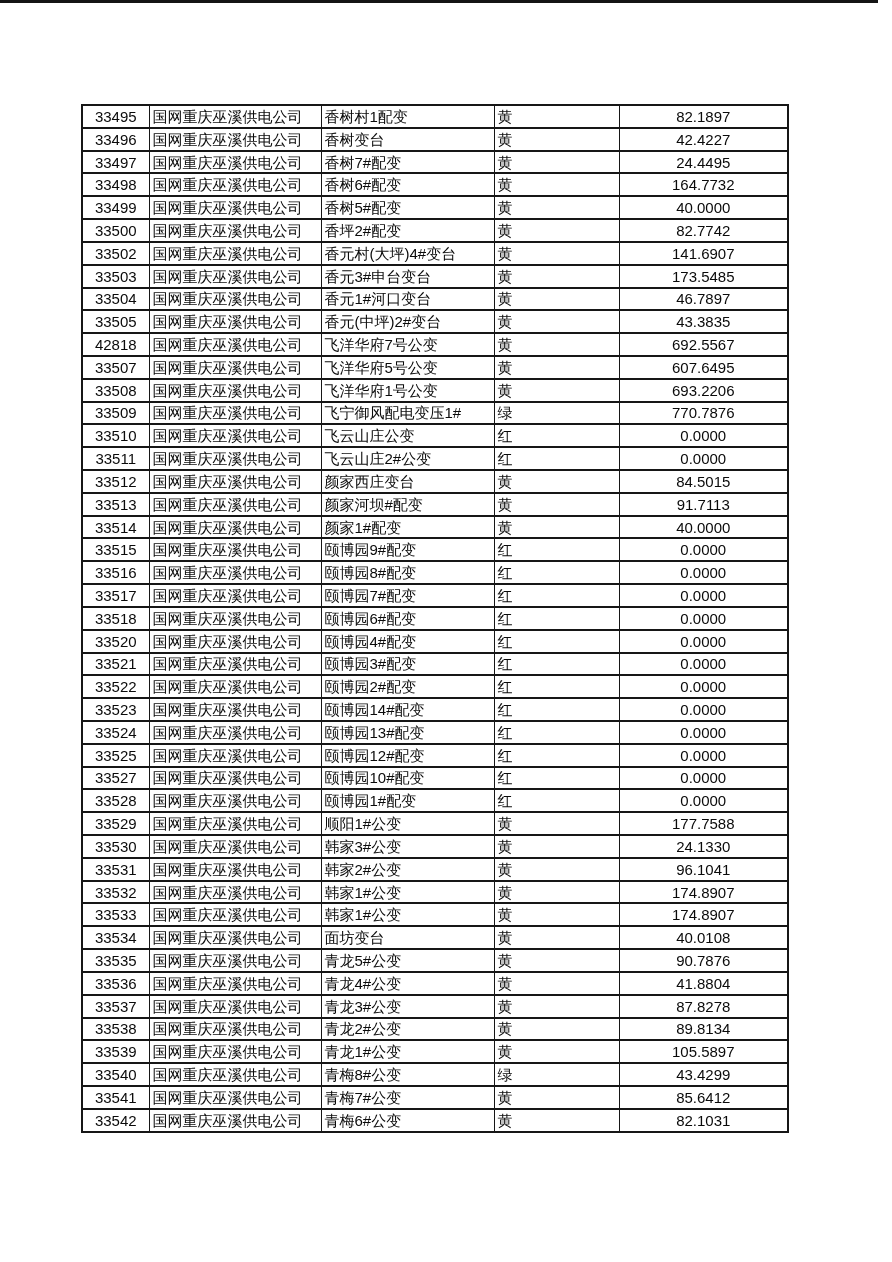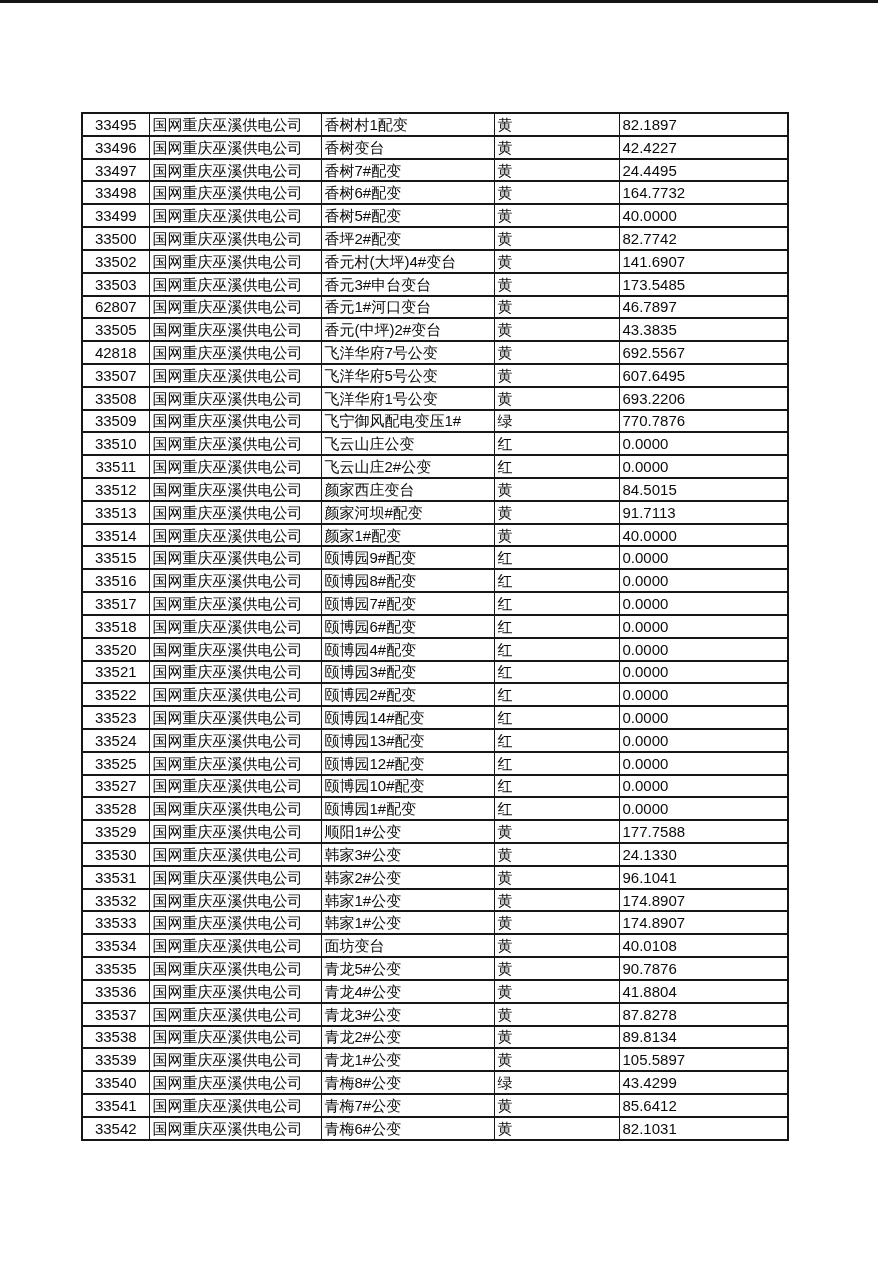--- a/index.html
+++ b/index.html
@@ -15,21 +15,21 @@
     position: absolute;
     top: 0;
     left: 0;
     width: 878px;
     height: 3px;
     background: #141414;
   }
   .table-wrap {
     position: absolute;
     left: 81px;
-    top: 112px;
+    top: 104px;
   }
   table.grid {
     border-collapse: collapse;
     table-layout: fixed;
     width: 706px;
     height: 1029px;
     border: 2px solid #161616;
   }
   table.grid td {
     border: 1px solid #161616;
@@ -45,21 +45,21 @@
   }
   col.c-id    { width: 67px; }
   col.c-comp  { width: 172px; }
   col.c-name  { width: 173px; }
   col.c-flag  { width: 125px; }
   col.c-value { width: 169px; }
   table.grid td:nth-child(1) { text-align: center; }
   table.grid td:nth-child(2),
   table.grid td:nth-child(3),
   table.grid td:nth-child(4) { text-align: left; }
-  table.grid td:nth-child(5) { }
+  table.grid td:nth-child(5) { text-align: center; }
 </style>
 </head>
 <body>
 
 <div>
   <div class="scan-line"></div>
   <div class="table-wrap">
     <table class="grid">
       <colgroup>
         <col class="c-id">
@@ -119,21 +119,21 @@
             <td>141.6907</td>
           </tr>
           <tr>
             <td>33503</td>
             <td>国网重庆巫溪供电公司</td>
             <td>香元3#申台变台</td>
             <td>黄</td>
             <td>173.5485</td>
           </tr>
           <tr>
-            <td>62807</td>
+            <td>33504</td>
             <td>国网重庆巫溪供电公司</td>
             <td>香元1#河口变台</td>
             <td>黄</td>
             <td>46.7897</td>
           </tr>
           <tr>
             <td>33505</td>
             <td>国网重庆巫溪供电公司</td>
             <td>香元(中坪)2#变台</td>
             <td>黄</td>

